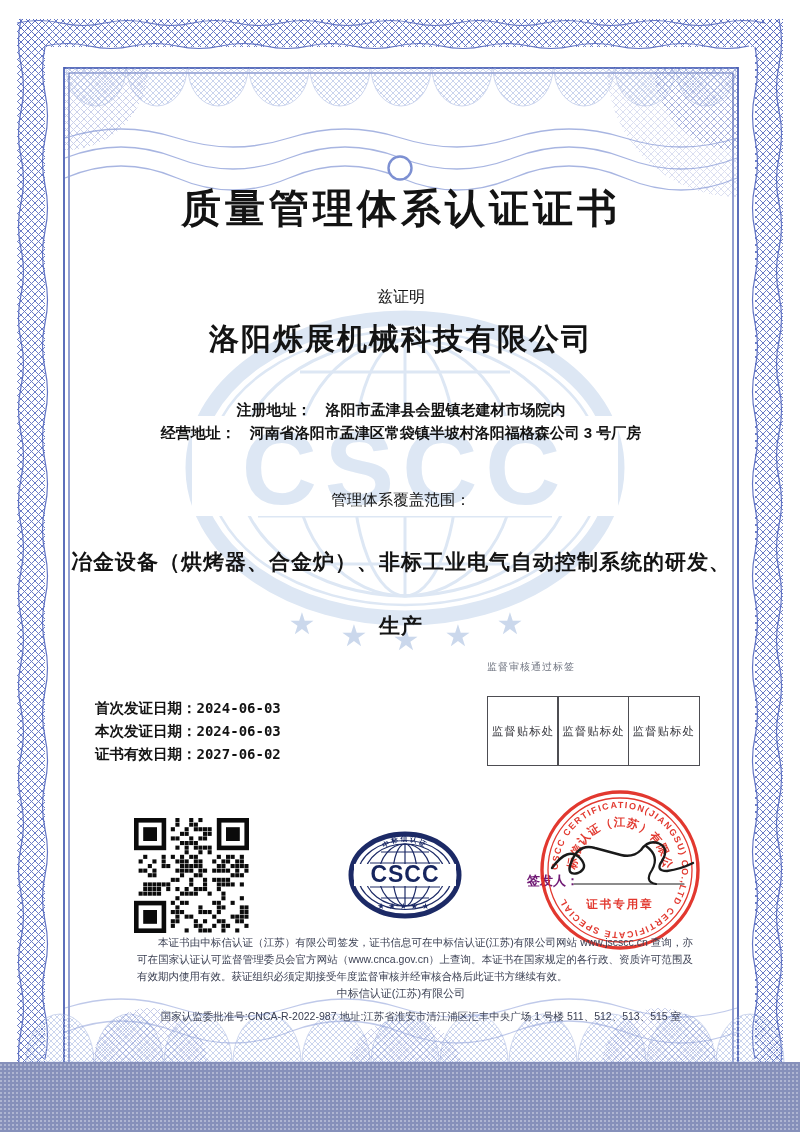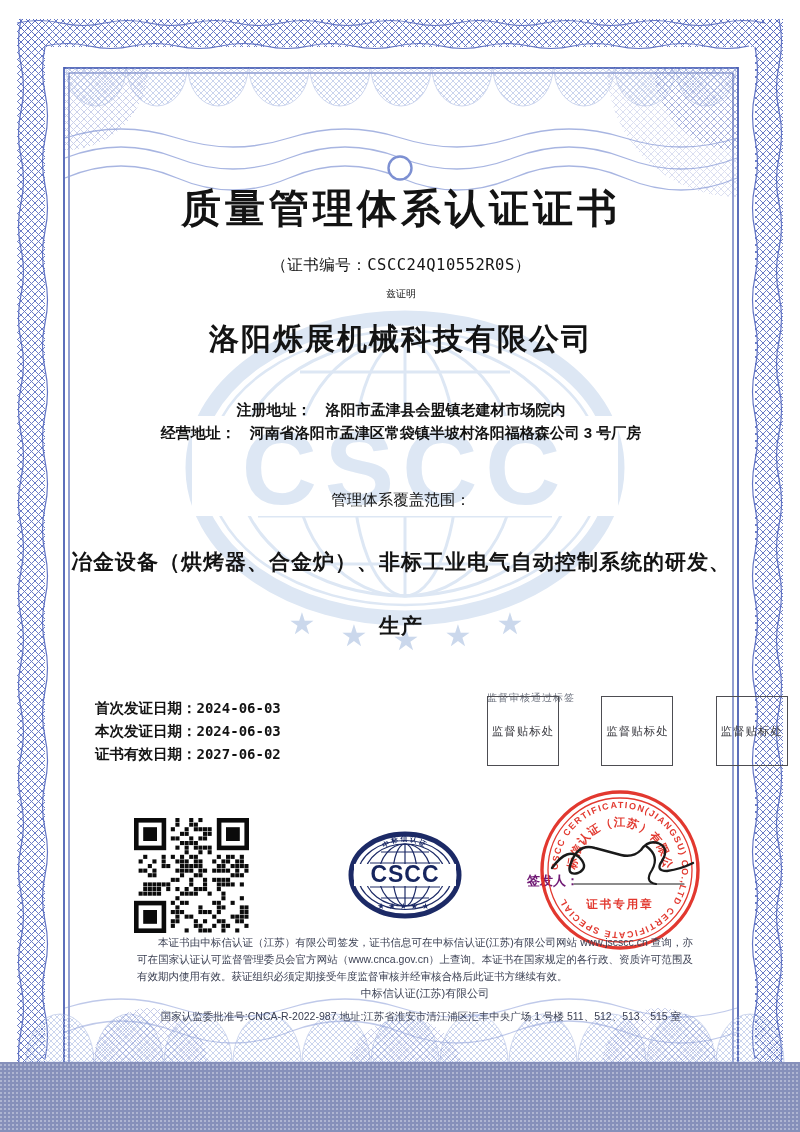--- a/index.html
+++ b/index.html
@@ -5,45 +5,45 @@
   html,body{margin:0;padding:0;background:#fff;}
   #page{position:relative;width:800px;height:1132px;background:#ffffff;overflow:hidden;
         font-family:"Liberation Sans",sans-serif;color:#131313;}
   svg{display:block}
   .abs{position:absolute;}
   .ctr{left:65px;width:672px;text-align:center;}
   .mono{font-family:"DejaVu Sans Mono",monospace;}
   .serif{font-family:"Liberation Serif",serif;}
   #title{top:186px;font-size:40px;font-weight:700;letter-spacing:4px;line-height:1.15;}
   #certno{top:255px;font-size:15.5px;letter-spacing:.5px;}
-  #certify{top:287px;font-size:10px;}
+  #certify{top:287px;font-size:16px;}
   #company{top:319px;font-size:30px;font-weight:700;letter-spacing:2px;}
   #credit{top:374px;font-size:15px;font-weight:700;}
   #credit .mono{font-weight:400;font-size:15px;}
   #regaddr{top:401px;font-size:15px;font-weight:700;}
   #busaddr{top:424px;font-size:15px;font-weight:700;}
   .gap{display:inline-block;width:14px;}
   #standard{top:467px;font-size:15.5px;}
   #scopelabel{top:490px;font-size:15.5px;}
   .scope{font-size:21px;font-weight:700;letter-spacing:1px;}
   #scope1{top:548px;}
   #scope2{top:592px;margin-top:20px;}
   #dates{left:95px;top:697px;font-size:14.5px;font-weight:700;line-height:23px;}
   #dates .mono{font-size:14px;}
-  #sup-label{left:487px;top:691px;font-size:10px;color:#6f7480;letter-spacing:1px;}
-  #sup-row{left:487px;top:696px;display:flex;gap:44px;}
+  #sup-label{left:487px;top:660px;font-size:10px;color:#6f7480;letter-spacing:1px;}
+  #sup-row{left:487px;top:696px;display:flex;}
   .slot{width:70px;height:68px;border:1.6px solid #4d4d52;margin-left:-1.6px;
         display:flex;align-items:center;justify-content:center;
         font-size:11.5px;color:#3c3c42;letter-spacing:1px;}
   .slot:first-child{margin-left:0;}
   #issuer{left:527px;top:872px;font-size:13px;color:#701a75;font-weight:700;}
   .foot{color:#3a3f52;}
   #fpara{left:137px;top:934px;width:556px;font-size:10.5px;line-height:1.62;
          text-align:justify;text-indent:2em;}
-  #fcompany{top:986px;font-size:11px;padding-left:24px;}
+  #fcompany{top:986px;font-size:11px;}
   #fapproval{top:1010px;font-size:10.5px;padding-left:20px;}
   #fcontact{top:1033px;font-size:10.5px;}
 </style>
 </head>
 <body>
 
 <div id="page">
 
   <svg class="abs" style="left:0;top:0" width="800" height="1132" viewBox="0 0 800 1132">
     <g stroke="#dde7f4" fill="none">
@@ -148,23 +148,20 @@
     <circle cx="400" cy="168" r="11.5" fill="#ffffff" stroke="#7d90d2" stroke-width="2.4"></circle>
 
     <g>
       <rect x="0" y="1062" width="800" height="70" fill="#8690ba"></rect>
       <rect x="0" y="1062" width="800" height="70" fill="url(#dots)"></rect>
     </g>
   </svg>
 
   <div id="title" class="abs ctr serif">质量管理体系认证证书</div>
 
-  <div id="certno" class="abs ctr">
-    <span>（证书编号：</span><span class="mono">CSCC24Q10552R0S</span><span>）</span>
-  </div>
 
   <div id="certify" class="abs ctr">兹证明</div>
 
   <div id="company" class="abs ctr serif">洛阳烁展机械科技有限公司</div>
 
 
   <div id="regaddr" class="abs ctr">
     <span>注册地址：</span><span class="gap"></span><span>洛阳市孟津县会盟镇老建材市场院内</span>
   </div>
 

